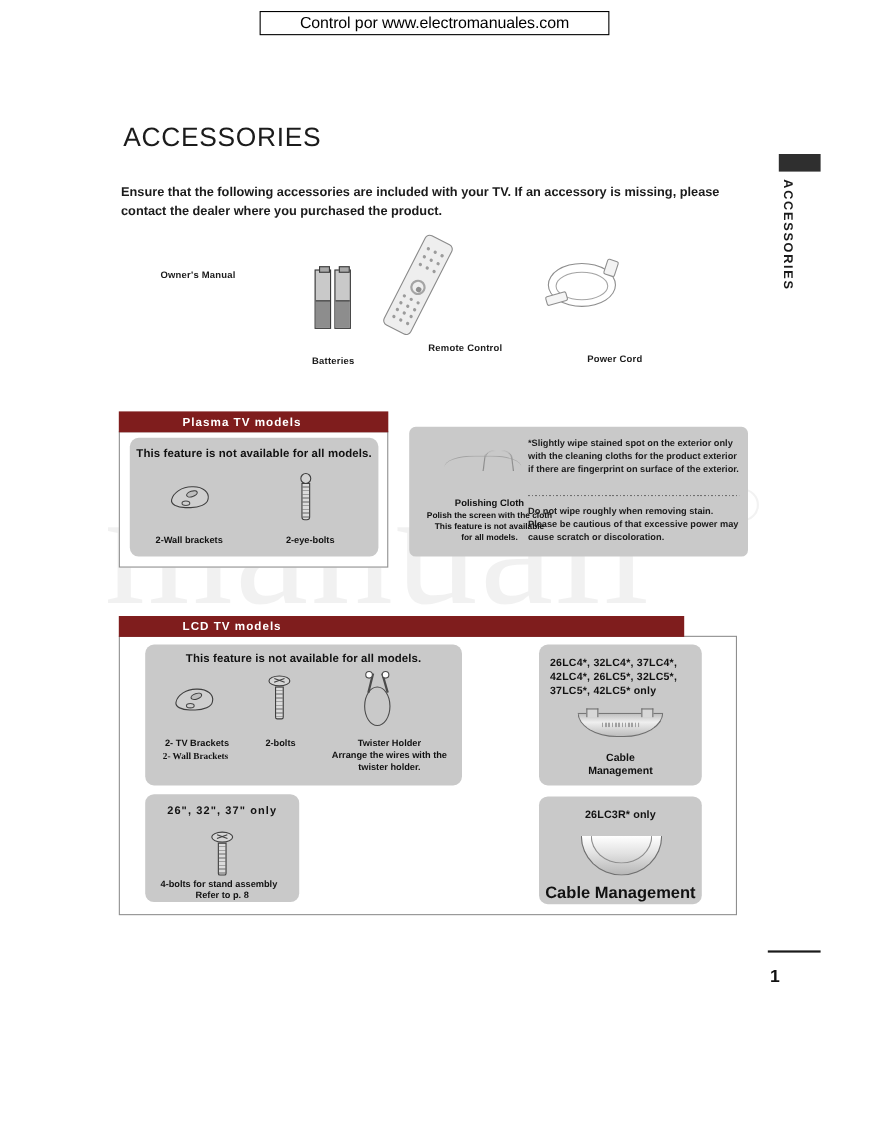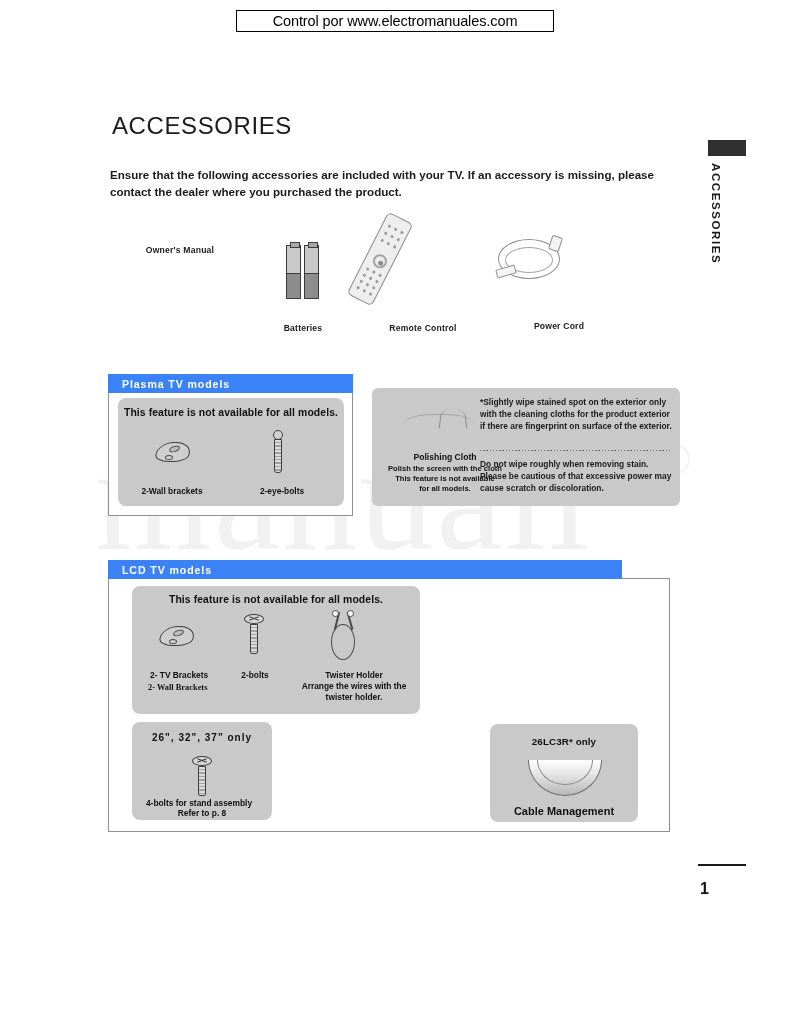--- a/index.html
+++ b/index.html
@@ -250,24 +250,25 @@
   
   .panel {
     position: absolute;
     border: 1px solid #8f8f8f;
     background: #fff;
     z-index: 4;
   }
   .panel-header {
     position: absolute;
     height: 19px;
-    background: #3b82f6;
+    background: #7f1d1d;
     display: flex;
     align-items: center;
     z-index: 6;
+    padding-left: 44px;
   }
   .panel-header span {
     color: #ffffff;
     font-size: 10.6px;
     font-weight: bold;
     letter-spacing: 0.9px;
     padding-left: 14px;
   }
 
   .gray-card {
@@ -519,21 +520,21 @@
           <div class="remote-dot" style="left:12px; top:65px"></div>
           <div class="remote-dot" style="left:19px; top:65px"></div>
           <div class="remote-dot" style="left:5px; top:72px"></div>
           <div class="remote-dot" style="left:12px; top:72px"></div>
           <div class="remote-dot" style="left:19px; top:72px"></div>
           <div class="remote-dot" style="left:5px; top:79px"></div>
           <div class="remote-dot" style="left:12px; top:79px"></div>
           <div class="remote-dot" style="left:19px; top:79px"></div>
         </div>
       </div>
-      <div class="acc-caption" style="margin-top:12px">Remote Control</div>
+      <div class="acc-caption" style="margin-top:0">Remote Control</div>
     </div>
 
     <div class="acc-item" style="left:378px; top:-2px; width:142px;">
       <div class="acc-art" style="height:86px; position:relative;">
         <div class="cord-outer"></div>
         <div class="cord-inner"></div>
         <div class="cord-plug"></div>
         <div class="cord-tail"></div>
       </div>
       <div class="acc-caption" style="margin-top:12px">Power Cord</div>
@@ -639,28 +640,41 @@
         <div class="screw-head"></div>
         <div class="screw-cross-a"></div>
         <div class="screw-cross-b"></div>
         <div class="screw-shaft"></div>
       </div>
     </div>
     <div class="card-caption" style="position:absolute; left:0; top:76px; width:134px;">4-bolts for stand assembly</div>
     <div class="card-caption" style="position:absolute; left:0; top:86px; width:140px;">Refer to p. 8</div>
   </div>
 
+  <div class="gray-card" style="left:490px; top:586px; width:148px; height:128px;">
+    <div class="card-title" style="padding:10px 8px 0 10px; text-align:left; font-size:9.6px; line-height:13px; letter-spacing:0.2px;">26LC4*, 32LC4*, 37LC4*, 42LC4*, 26LC5*, 32LC5*, 37LC5*, 42LC5* only</div>
+    <div style="position:absolute; left:35px; top:58px;">
+      <div class="cable-mgmt-a">
+        <div class="cm-a-body"></div>
+        <div class="cm-a-tab-l"></div>
+        <div class="cm-a-tab-r"></div>
+        <div class="cm-a-label"></div>
+      </div>
+    </div>
+    <div class="card-caption" style="position:absolute; left:0; top:98px; width:148px; font-size:9.6px;">Cable</div>
+    <div class="card-caption" style="position:absolute; left:0; top:110px; width:148px; font-size:9.6px;">Management</div>
+  </div>
 
   <div class="gray-card" style="left:490px; top:724px; width:148px; height:98px;">
     <div class="card-title" style="padding-top:12px; font-size:9.8px;">26LC3R* only</div>
     <div style="position:absolute; left:38px; top:36px;">
       <div class="cable-mgmt-b">
         <div class="cm-b-body"></div>
         <div class="cm-b-inner"></div>
       </div>
     </div>
-    <div class="card-caption" style="position:absolute; left:0; top:82px; width:148px; font-size:11px;">Cable Management</div>
+    <div class="card-caption" style="position:absolute; left:0; top:82px; width:148px; font-size:15px;">Cable Management</div>
   </div>
 
   <div class="footer-rule"></div>
   <div class="footer-page">1</div>
 
 </div>
 
 </body></html>

